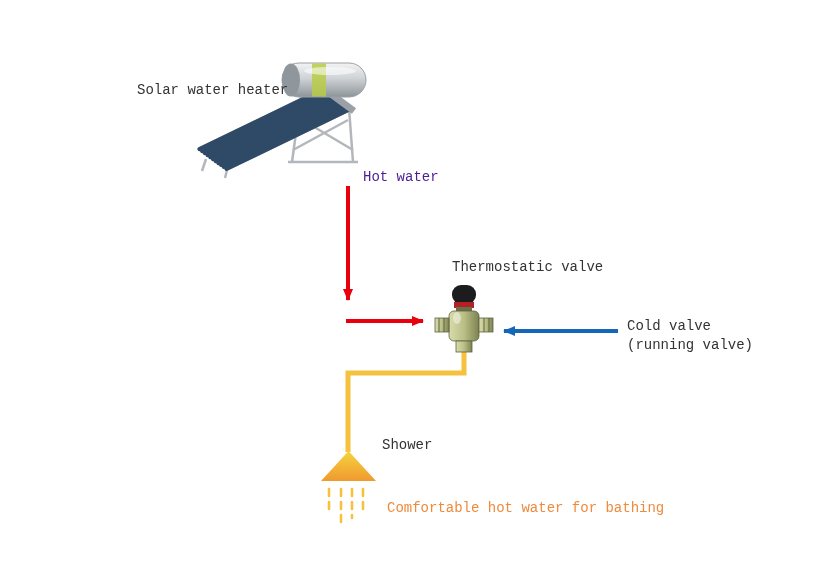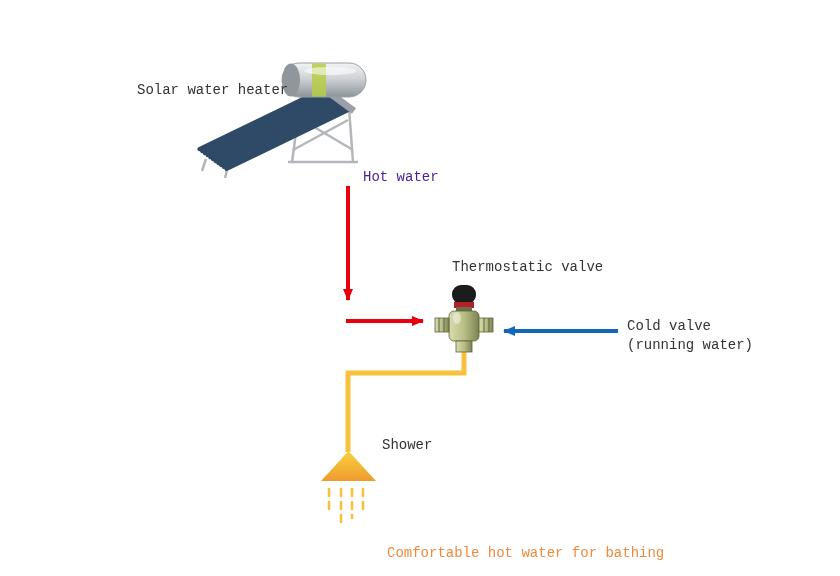--- a/index.html
+++ b/index.html
@@ -14,21 +14,21 @@
   }
   .diagram-svg { position: absolute; left: 0; top: 0; }
   .label {
     position: absolute;
     font-size: 14px;
     color: #333333;
     white-space: nowrap;
     line-height: 19px;
   }
   .label.hot     { color: #4c1d95; }
-  .label.comfort { color: #ef8a3c; margin-top: 45px; }
+  .label.comfort { color: #ef8a3c; }
 </style>
 </head>
 <body>
 
 <div class="canvas">
 
   <svg class="diagram-svg" width="840" height="576" viewBox="0 0 840 576">
     <defs>
       <linearGradient id="tankGrad" x1="0" y1="0" x2="0" y2="1">
         <stop offset="0" stop-color="#f2f3f4"></stop>
@@ -126,20 +126,20 @@
   </svg>
 
   <div class="label" style="left:137px; top:81px;">Solar water heater</div>
 
   <div class="label hot" style="left:363px; top:168px;">Hot water</div>
 
   <div class="label" style="left:417px; top:258px;margin-left:35px;">Thermostatic valve</div>
 
   <div class="label" style="left:627px; top:317px;">
     <div>Cold valve</div>
-    <div>(running water)</div>
+    <div>(running valve)</div>
   </div>
 
   <div class="label" style="left:382px; top:436px;">Shower</div>
 
   <div class="label comfort" style="left:387px; top:499px;">Comfortable hot water for bathing</div>
 
 </div>
 
 </body></html>

